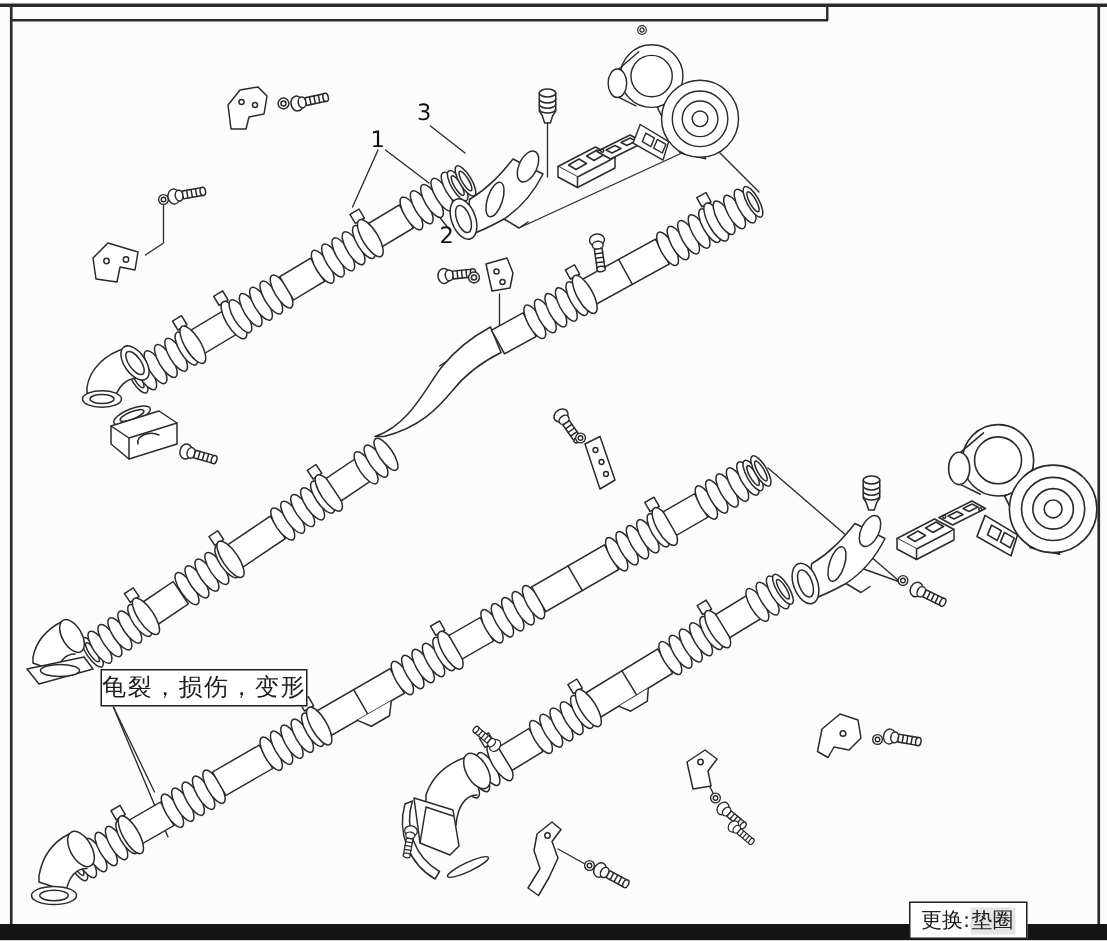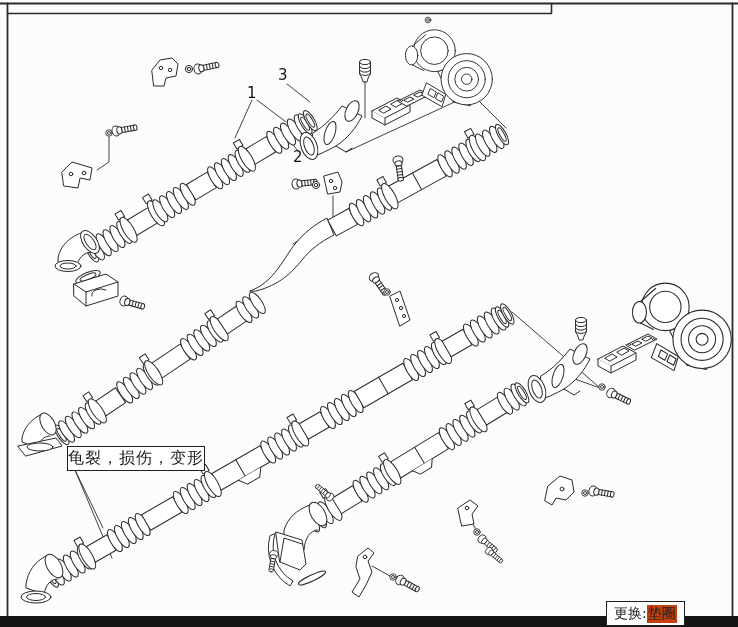--- a/index.html
+++ b/index.html
@@ -22,21 +22,21 @@
     border:1.6px solid #1f1f1f;background:#fff;
     display:flex;align-items:center;justify-content:center;
     font-size:16px;letter-spacing:1px;white-space:nowrap;
   }
   .replace-box{
     position:absolute;left:606px;top:587px;height:21px;
     border:1.6px solid #1f1f1f;background:#fff;
     display:flex;align-items:center;padding:1px 7px;
     font-size:14px;white-space:nowrap;margin-top:14px;
   }
-  .replace-box .hl{background:#c2410c;padding:0 1px;}
+  .replace-box .hl{background:#e5e5e5;padding:0 1px;}
 </style>
 </head>
 <body>
 
 <div class="stage">
 
 <svg width="738" height="627" viewBox="0 0 738 627">
   <defs>
     <g id="ridge">
           <ellipse rx="4.6" ry="12.5" fill="#fff"></ellipse>

